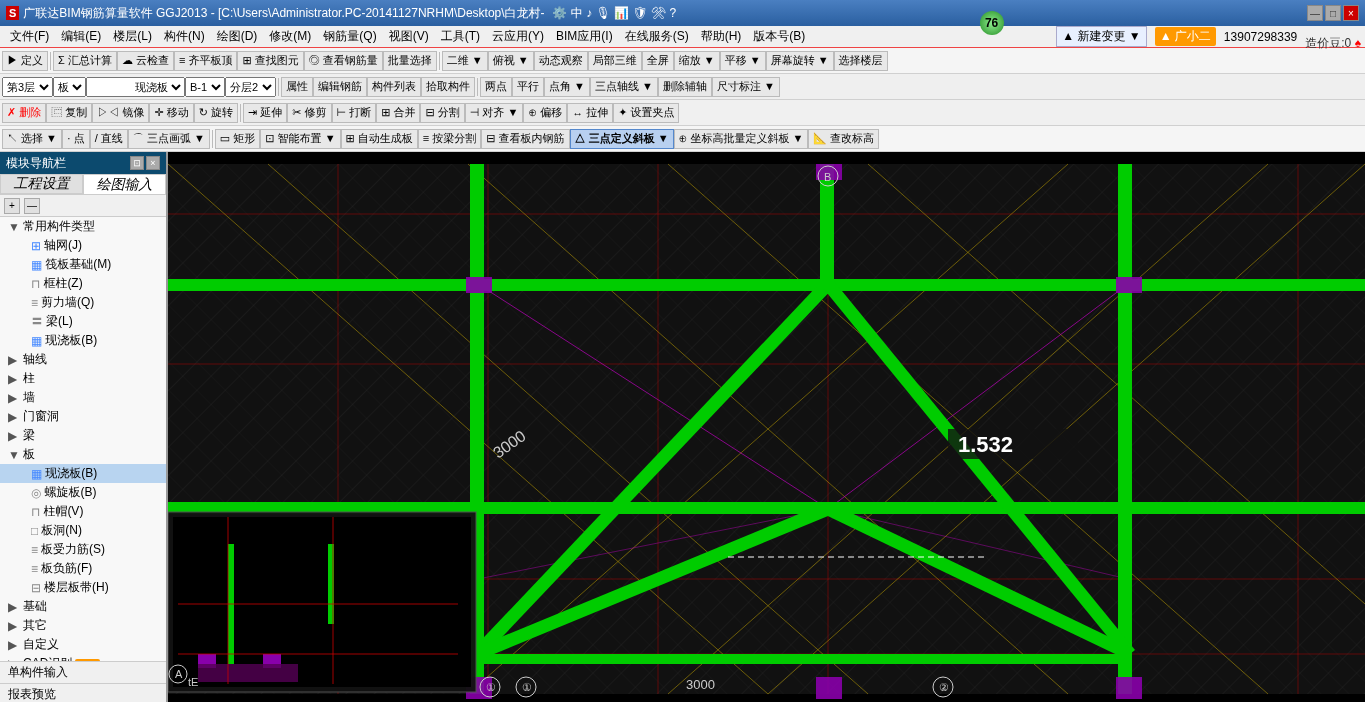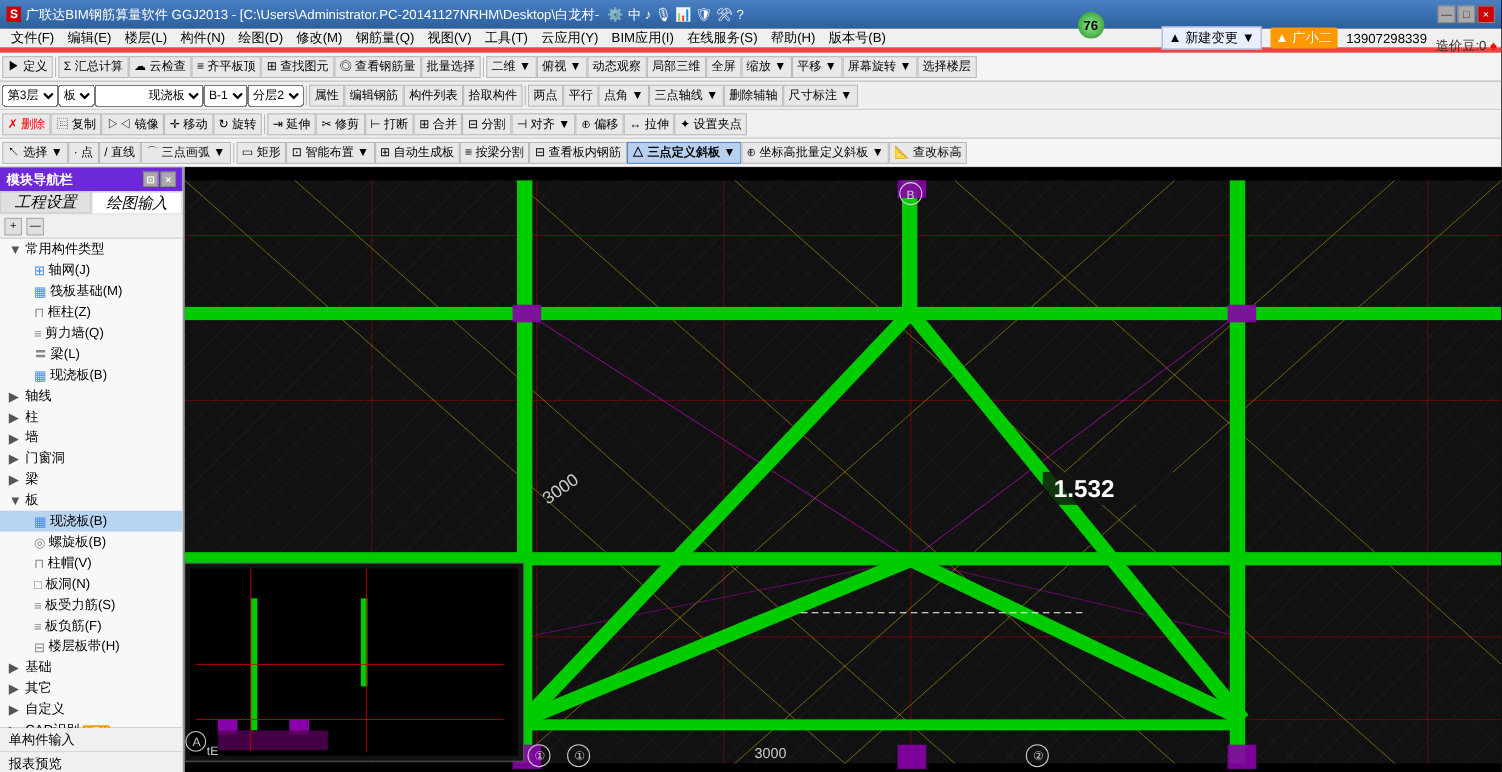--- a/index.html
+++ b/index.html
@@ -12,21 +12,21 @@
       padding: 0 6px; color: #fff; font-size: 12px; user-select: none;
     }
     #titlebar-left { display: flex; align-items: center; gap: 4px; }
     #titlebar-controls { display: flex; gap: 2px; }
     .title-btn { width: 16px; height: 16px; background: #aaa; border: 1px solid #888; cursor: pointer; display: flex; align-items: center; justify-content: center; font-size: 10px; color: #333; }
 
     
     #menubar {
       width: 100%; height: 22px; background: #f0f0f0;
       display: flex; align-items: center; padding: 0 4px;
-      border-bottom: 5px solid #ef4444; font-size: 12px;
+      border-bottom: 1px solid #ef4444; font-size: 12px;
     }
     .menu-item { padding: 2px 6px; cursor: pointer; white-space: nowrap; }
     #rightinfo { margin-left: auto; display: flex; align-items: center; gap: 8px; font-size: 12px; }
 
     
     .toolbar-row {
       width: 100%; height: 26px; background: #f5f5f5;
       display: flex; align-items: center; padding: 0 2px;
       border-bottom: 1px solid #d0d0d0; gap: 0; overflow: hidden;
     }
@@ -44,23 +44,23 @@
     
     #main-layout { display: flex; width: 100%; height: calc(702px - 22px - 26px - 26px - 26px - 26px - 22px); }
 
     
     #sidebar {
       width: 168px; min-width: 168px; background: #f8f8f8;
       border-right: 2px solid #999; display: flex; flex-direction: column;
       overflow: hidden;
     }
     #sidebar-header {
-      background: #6d28d9; color: #fff; height: 22px;
+      background: #0c4a6e; color: #fff; height: 22px;
       display: flex; align-items: center; justify-content: space-between;
-      padding: 0 6px; font-size: 12px; font-weight: bold;
+      padding: 0 6px; font-size: 12px;
     }
     #sidebar-header-btns { display: flex; gap: 2px; }
     .sidebar-close-btn { width: 14px; height: 14px; background: #aaa; border: 1px solid #888; cursor: pointer; font-size: 9px; display: flex; align-items: center; justify-content: center; }
 
     #sidebar-tabs { display: flex; border-bottom: 1px solid #ccc; }
     .sidebar-tab { flex: 1; height: 20px; display: flex; align-items: center; justify-content: center; font-size: 14px; cursor: pointer; background: #e0e0e0; border: 1px solid #ccc; font-style: italic; }
     .sidebar-tab.active { background: #fff; border-bottom: none; }
 
     #sidebar-toolbar { height: 22px; display: flex; align-items: center; padding: 0 4px; background: #f0f0f0; border-bottom: 1px solid #ccc; gap: 4px; }
     .sidebar-tb-btn { width: 16px; height: 16px; background: #e0e0e0; border: 1px solid #aaa; cursor: pointer; font-size: 10px; display: flex; align-items: center; justify-content: center; }

